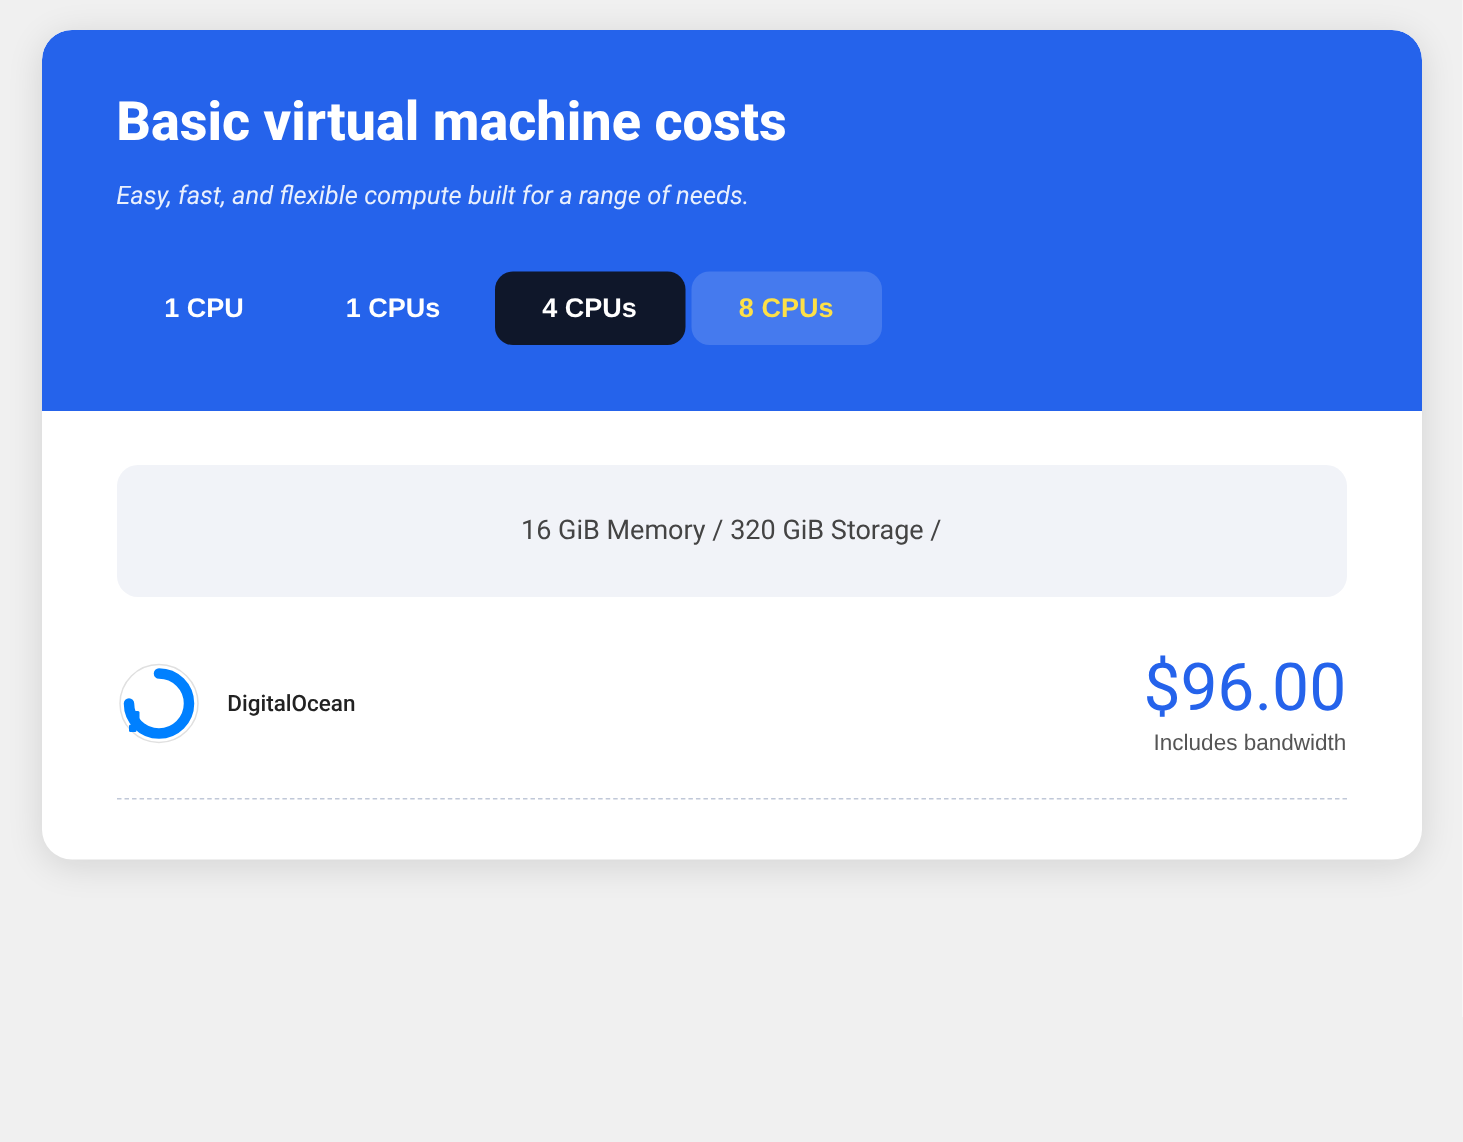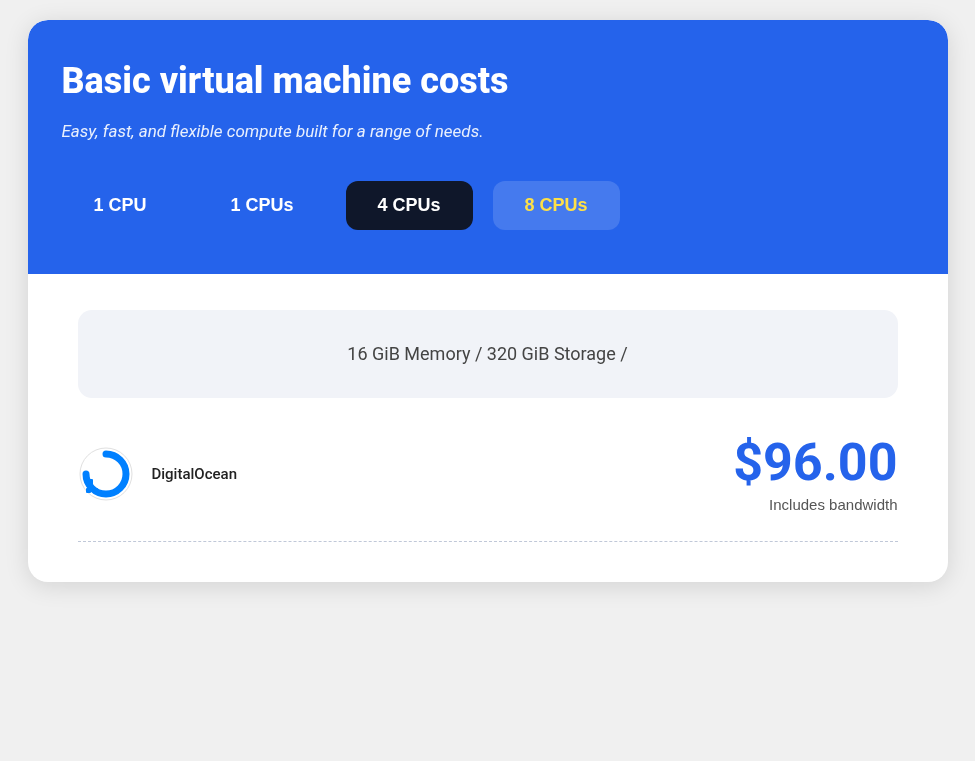--- a/index.html
+++ b/index.html
@@ -21,21 +21,21 @@
     .card {
       background: #ffffff;
       border-radius: 20px;
       width: 920px;
       overflow: hidden;
       box-shadow: 0 4px 24px rgba(0,0,0,0.12);
     }
 
     .header-section {
       background: #2563EB;
-      padding: 40px 50px 44px 34px;
+      padding: 40px 50px 44px 50px;
       border-radius: 20px 20px 0 0;
     }
 
     .header-title {
       color: #ffffff;
       font-size: 36px;
       font-weight: 800;
       line-height: 1.2;
       margin-bottom: 16px;
     }
@@ -45,21 +45,21 @@
       font-size: 17px;
       font-weight: 400;
       line-height: 1.5;
       margin-bottom: 36px;
       font-style: italic;
     }
 
     .cpu-tabs {
       display: flex;
       align-items: flex-start;
-      gap: 20px;
+      gap: 4px;
     }
 
     .cpu-tab {
       padding: 14px 32px;
       border-radius: 12px;
       font-size: 18px;
       font-weight: 600;
       cursor: pointer;
       border: none;
       transition: background 0.2s;
@@ -122,22 +122,22 @@
       font-size: 15px;
       font-weight: 500;
       color: #222;
     }
 
     .provider-right {
       text-align: right;
     }
 
     .price {
-      font-size: 52px;
-      font-weight: 700;
+      font-size: 44px;
+      font-weight: 400;
       color: #2563EB;
       line-height: 1.1;
       font-variant-numeric: tabular-nums;
     }
 
     .price-note {
       font-size: 15px;
       color: #555;
       font-family: Liberation Sans, sans-serif;
       margin-top: 4px;

